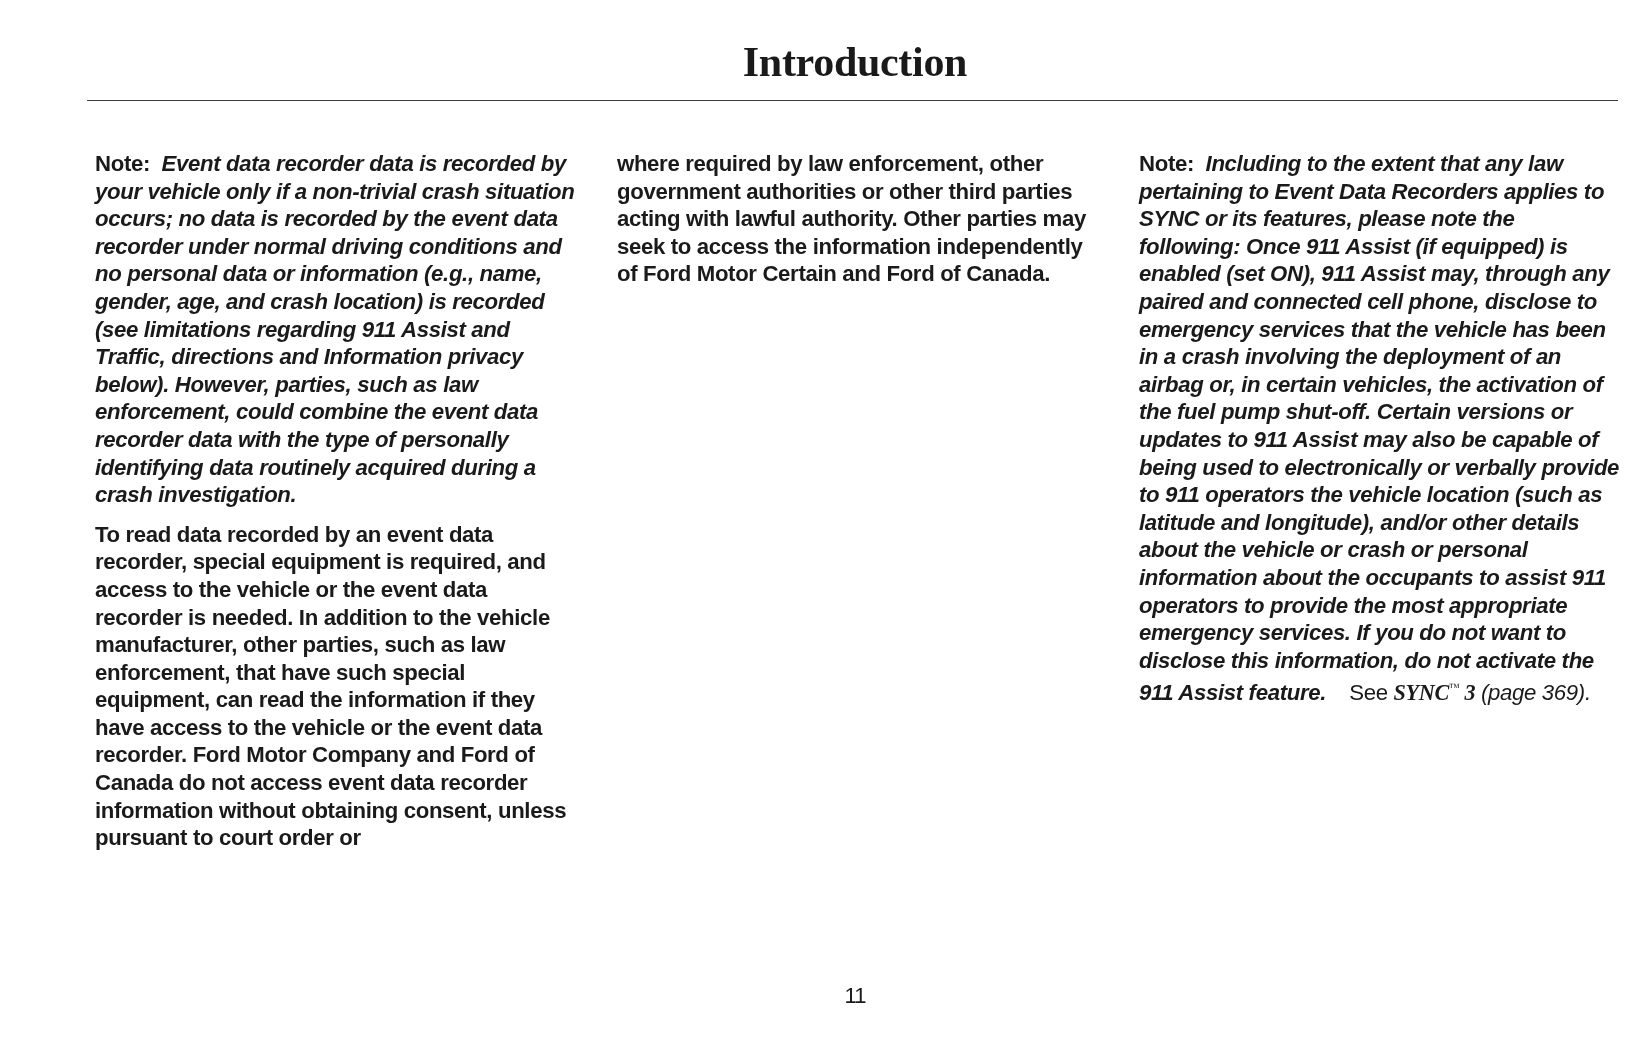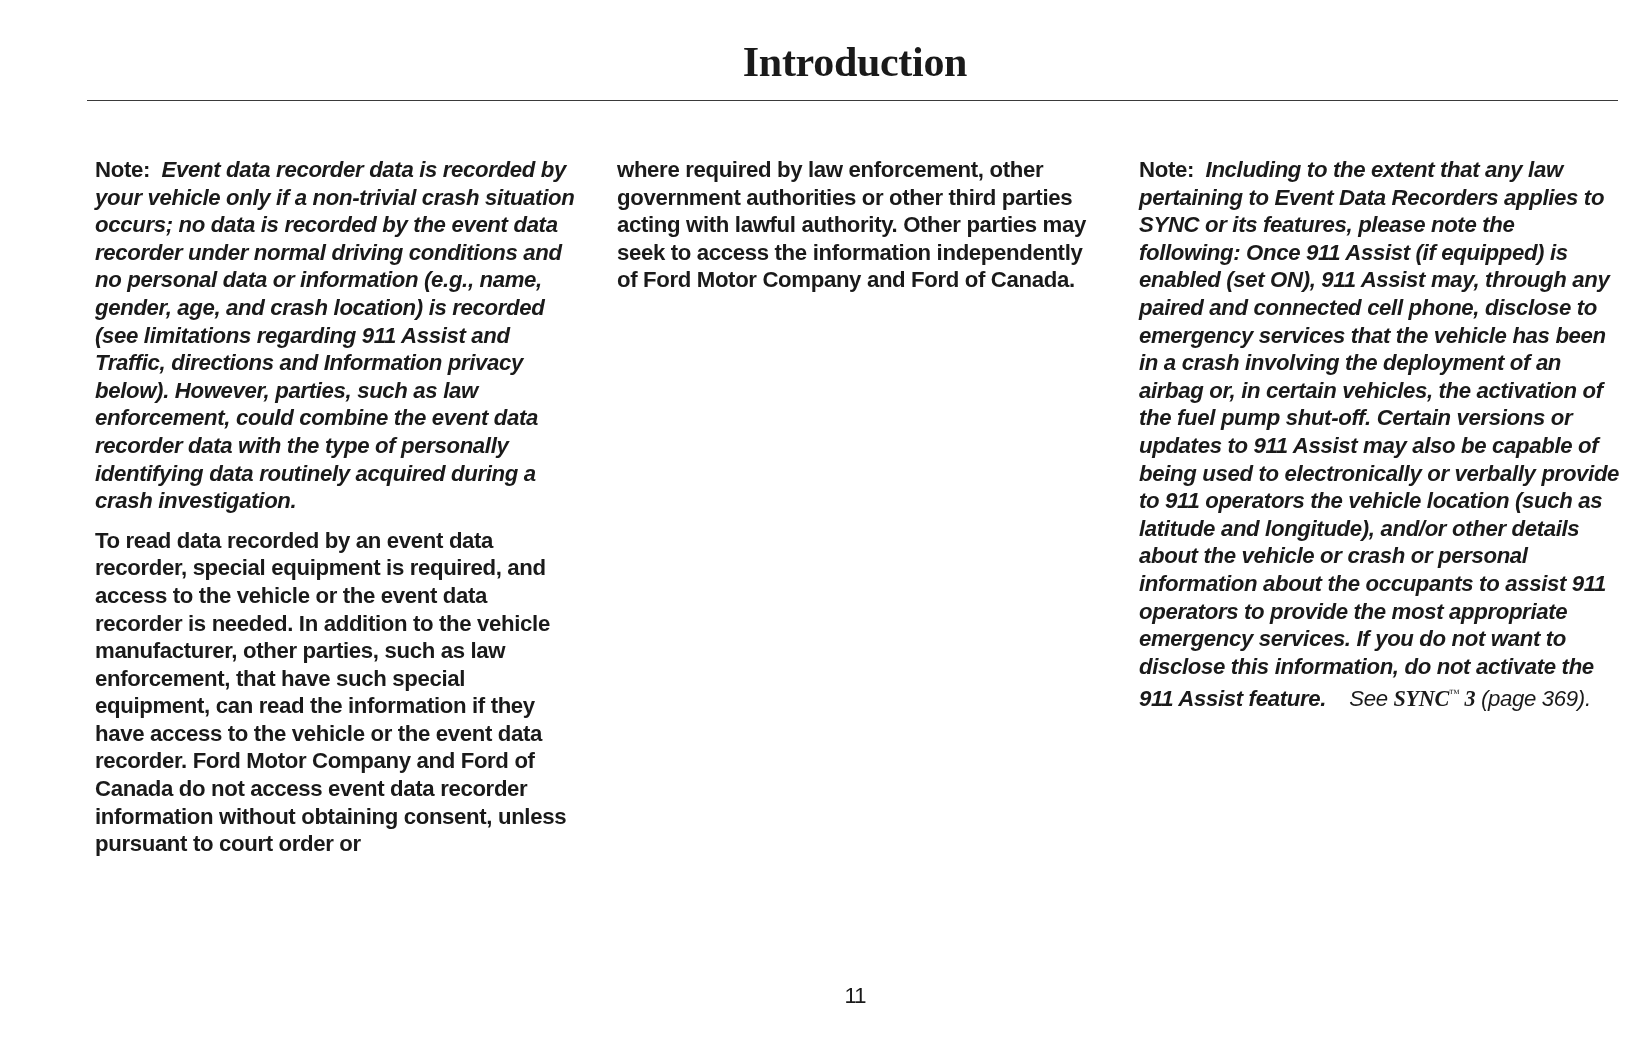--- a/index.html
+++ b/index.html
@@ -42,32 +42,31 @@
       font-size: 22.2px;
       line-height: 27.6px;
       font-weight: bold;
       letter-spacing: -0.35px;
       color: #1a1a1a;
     }
     .col-1 { left: 95px; width: 482px; }
     .col-2 { left: 617px; width: 480px; }
     .col-3 { left: 1139px; width: 482px; }
     .para {
-      margin: 6px 0 12px 0;
+      margin: 0 0 12px 0;
     }
     .note-label {
       font-style: normal;
       font-weight: bold;
     }
     .note-body {
       font-style: italic;
       font-weight: bold;
     }
     .xref-see {
-      font-style: italic;
       font-weight: normal;
     }
     .xref-link {
       font-style: italic;
       font-weight: bold;
       cursor: pointer;
       font-family: Liberation Serif, serif;
     }
     .xref-link sup {
       font-size: 11px;
@@ -99,21 +98,21 @@
 
 <div class="column col-1">
   <p class="para">
     <span class="note-label">Note:</span>&nbsp;
     <span class="note-body">Event data recorder data is recorded by your vehicle only if a non-trivial crash situation occurs; no data is recorded by the event data recorder under normal driving conditions and no personal data or information (e.g., name, gender, age, and crash location) is recorded (see limitations regarding 911 Assist and Traffic, directions and Information privacy below). However, parties, such as law enforcement, could combine the event data recorder data with the type of personally identifying data routinely acquired during a crash investigation.</span>
   </p>
   <p class="para">To read data recorded by an event data recorder, special equipment is required, and access to the vehicle or the event data recorder is needed. In addition to the vehicle manufacturer, other parties, such as law enforcement, that have such special equipment, can read the information if they have access to the vehicle or the event data recorder. Ford Motor Company and Ford of Canada do not access event data recorder information without obtaining consent, unless pursuant to court order or</p>
 </div>
 
 <div class="column col-2">
-  <p class="para">where required by law enforcement, other government authorities or other third parties acting with lawful authority. Other parties may seek to access the information independently of Ford Motor Company and Ford of Canada.</p>
+  <p class="para">where required by law enforcement, other government authorities or other third parties acting with lawful authority. Other parties may seek to access the information independently of Ford Motor Certain and Ford of Canada.</p>
 </div>
 
 <div class="column col-3">
   <p class="para">
     <span class="note-label">Note:</span>&nbsp;
     <span class="note-body">Including to the extent that any law pertaining to Event Data Recorders applies to SYNC or its features, please note the following: Once 911 Assist (if equipped) is enabled (set ON), 911 Assist may, through any paired and connected cell phone, disclose to emergency services that the vehicle has been in a crash involving the deployment of an airbag or, in certain vehicles, the activation of the fuel pump shut-off. Certain versions or updates to 911 Assist may also be capable of being used to electronically or verbally provide to 911 operators the vehicle location (such as latitude and longitude), and/or other details about the vehicle or crash or personal information about the occupants to assist 911 operators to provide the most appropriate emergency services. If you do not want to disclose this information, do not activate the 911 Assist feature.</span>&nbsp;&nbsp;&nbsp;
     <span class="xref-see">See</span>
     <span class="xref-link"><span>SYNC</span><sup>™</sup><span> 3</span></span>
     <span class="xref-page">(page 369).</span>
   </p>

